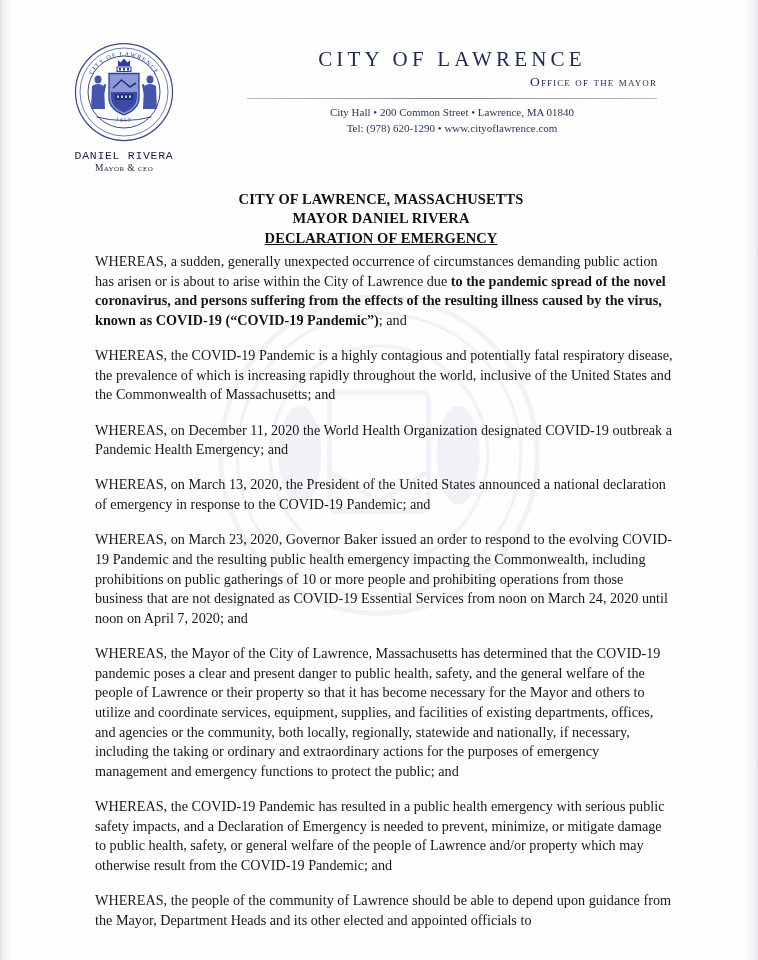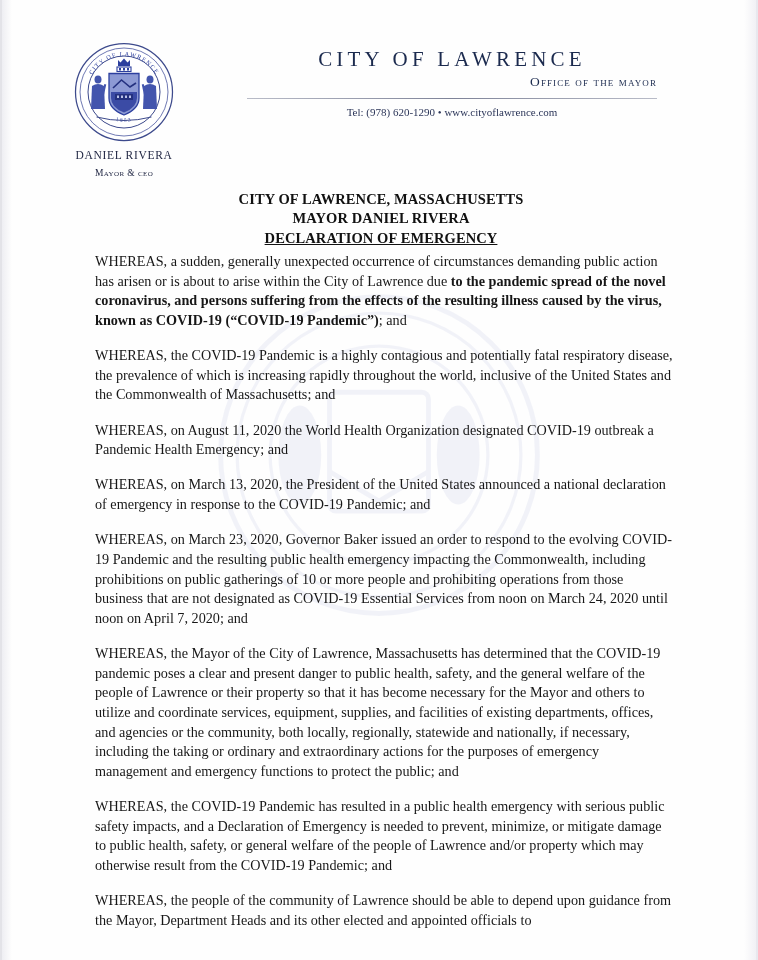--- a/index.html
+++ b/index.html
@@ -72,24 +72,24 @@
     width: 100px;
     height: 100px;
     margin: 0 auto;
     display: block;
   }
   .mayor-name {
     margin-top: 7px;
     font-size: 11.5px;
     letter-spacing: .7px;
     color: #1d2340;
-    font-family: Liberation Serif, serif;
+    font-family: Liberation Mono, monospace;
   }
   .mayor-title {
-    margin-top: 7px;
+    margin-top: 1px;
     font-size: 9.5px;
     letter-spacing: .4px;
     color: #1d2340;
     font-variant: small-caps;
     text-transform: lowercase;
   }
   .mayor-title::first-letter { text-transform: uppercase; }
 
   .masthead {
     position: absolute;
@@ -226,35 +226,36 @@
 
       <div class="mayor-name">DANIEL RIVERA</div>
       <div class="mayor-title">Mayor &amp; CEO</div>
     </div>
 
     <div class="masthead">
       <div class="city-name">CITY OF LAWRENCE</div>
       <div class="office-line">Office of the Mayor</div>
       <div class="rule"></div>
       <div class="contact">
+        <div>City Hall • 200 Common Street • Lawrence, MA 01840</div>
         <div>Tel: (978) 620-1290 • www.cityoflawrence.com</div>
       </div>
     </div>
   </div>
 
   <div class="doc-title">
     <div>CITY OF LAWRENCE, MASSACHUSETTS</div>
     <div>MAYOR DANIEL RIVERA</div>
     <div class="u">DECLARATION OF EMERGENCY</div>
   </div>
 
   <div class="body-text" id="clause-container">
       <p class="clause"><span class="lead">WHEREAS</span><span>, a sudden, generally unexpected occurrence of circumstances demanding public action has arisen or is about to arise within the City of Lawrence due </span><span class="b">to the pandemic spread of the novel coronavirus, and persons suffering from the effects of the resulting illness caused by the virus, known as COVID-19 (“COVID-19 Pandemic”)</span><span>; and</span></p>
       <p class="clause"><span class="lead">WHEREAS</span><span>, the COVID-19 Pandemic is a highly contagious and potentially fatal respiratory disease, the prevalence of which is increasing rapidly throughout the world, inclusive of the United States and the Commonwealth of Massachusetts; and</span></p>
-      <p class="clause"><span class="lead">WHEREAS</span><span>, on August 11, 2020 the World Health Organization designated COVID-19 outbreak a Pandemic Health Emergency; and</span></p>
+      <p class="clause"><span class="lead">WHEREAS</span><span>, on December 11, 2020 the World Health Organization designated COVID-19 outbreak a Pandemic Health Emergency; and</span></p>
       <p class="clause"><span class="lead">WHEREAS</span><span>, on March 13, 2020, the President of the United States announced a national declaration of emergency in response to the COVID-19 Pandemic; and</span></p>
       <p class="clause"><span class="lead">WHEREAS</span><span>, on March 23, 2020, Governor Baker issued an order to respond to the evolving COVID-19 Pandemic and the resulting public health emergency impacting the Commonwealth, including prohibitions on public gatherings of 10 or more people and prohibiting operations from those business that are not designated as COVID-19 Essential Services from noon on March 24, 2020 until noon on April 7, 2020; and</span></p>
       <p class="clause"><span class="lead">WHEREAS</span><span>, the Mayor of the City of Lawrence, Massachusetts has determined that the COVID-19 pandemic poses a clear and present danger to public health, safety, and the general welfare of the people of Lawrence or their property so that it has become necessary for the Mayor and others to utilize and coordinate services, equipment, supplies, and facilities of existing departments, offices, and agencies or the community, both locally, regionally, statewide and nationally, if necessary, including the taking or ordinary and extraordinary actions for the purposes of emergency management and emergency functions to protect the public; and</span></p>
       <p class="clause"><span class="lead">WHEREAS</span><span>, the COVID-19 Pandemic has resulted in a public health emergency with serious public safety impacts, and a Declaration of Emergency is needed to prevent, minimize, or mitigate damage to public health, safety, or general welfare of the people of Lawrence and/or property which may otherwise result from the COVID-19 Pandemic; and</span></p>
       <p class="clause"><span class="lead">WHEREAS</span><span>, the people of the community of Lawrence should be able to depend upon guidance from the Mayor, Department Heads and its other elected and appointed officials to</span></p>
     </div>
 
 </div>
 
 </body></html>

